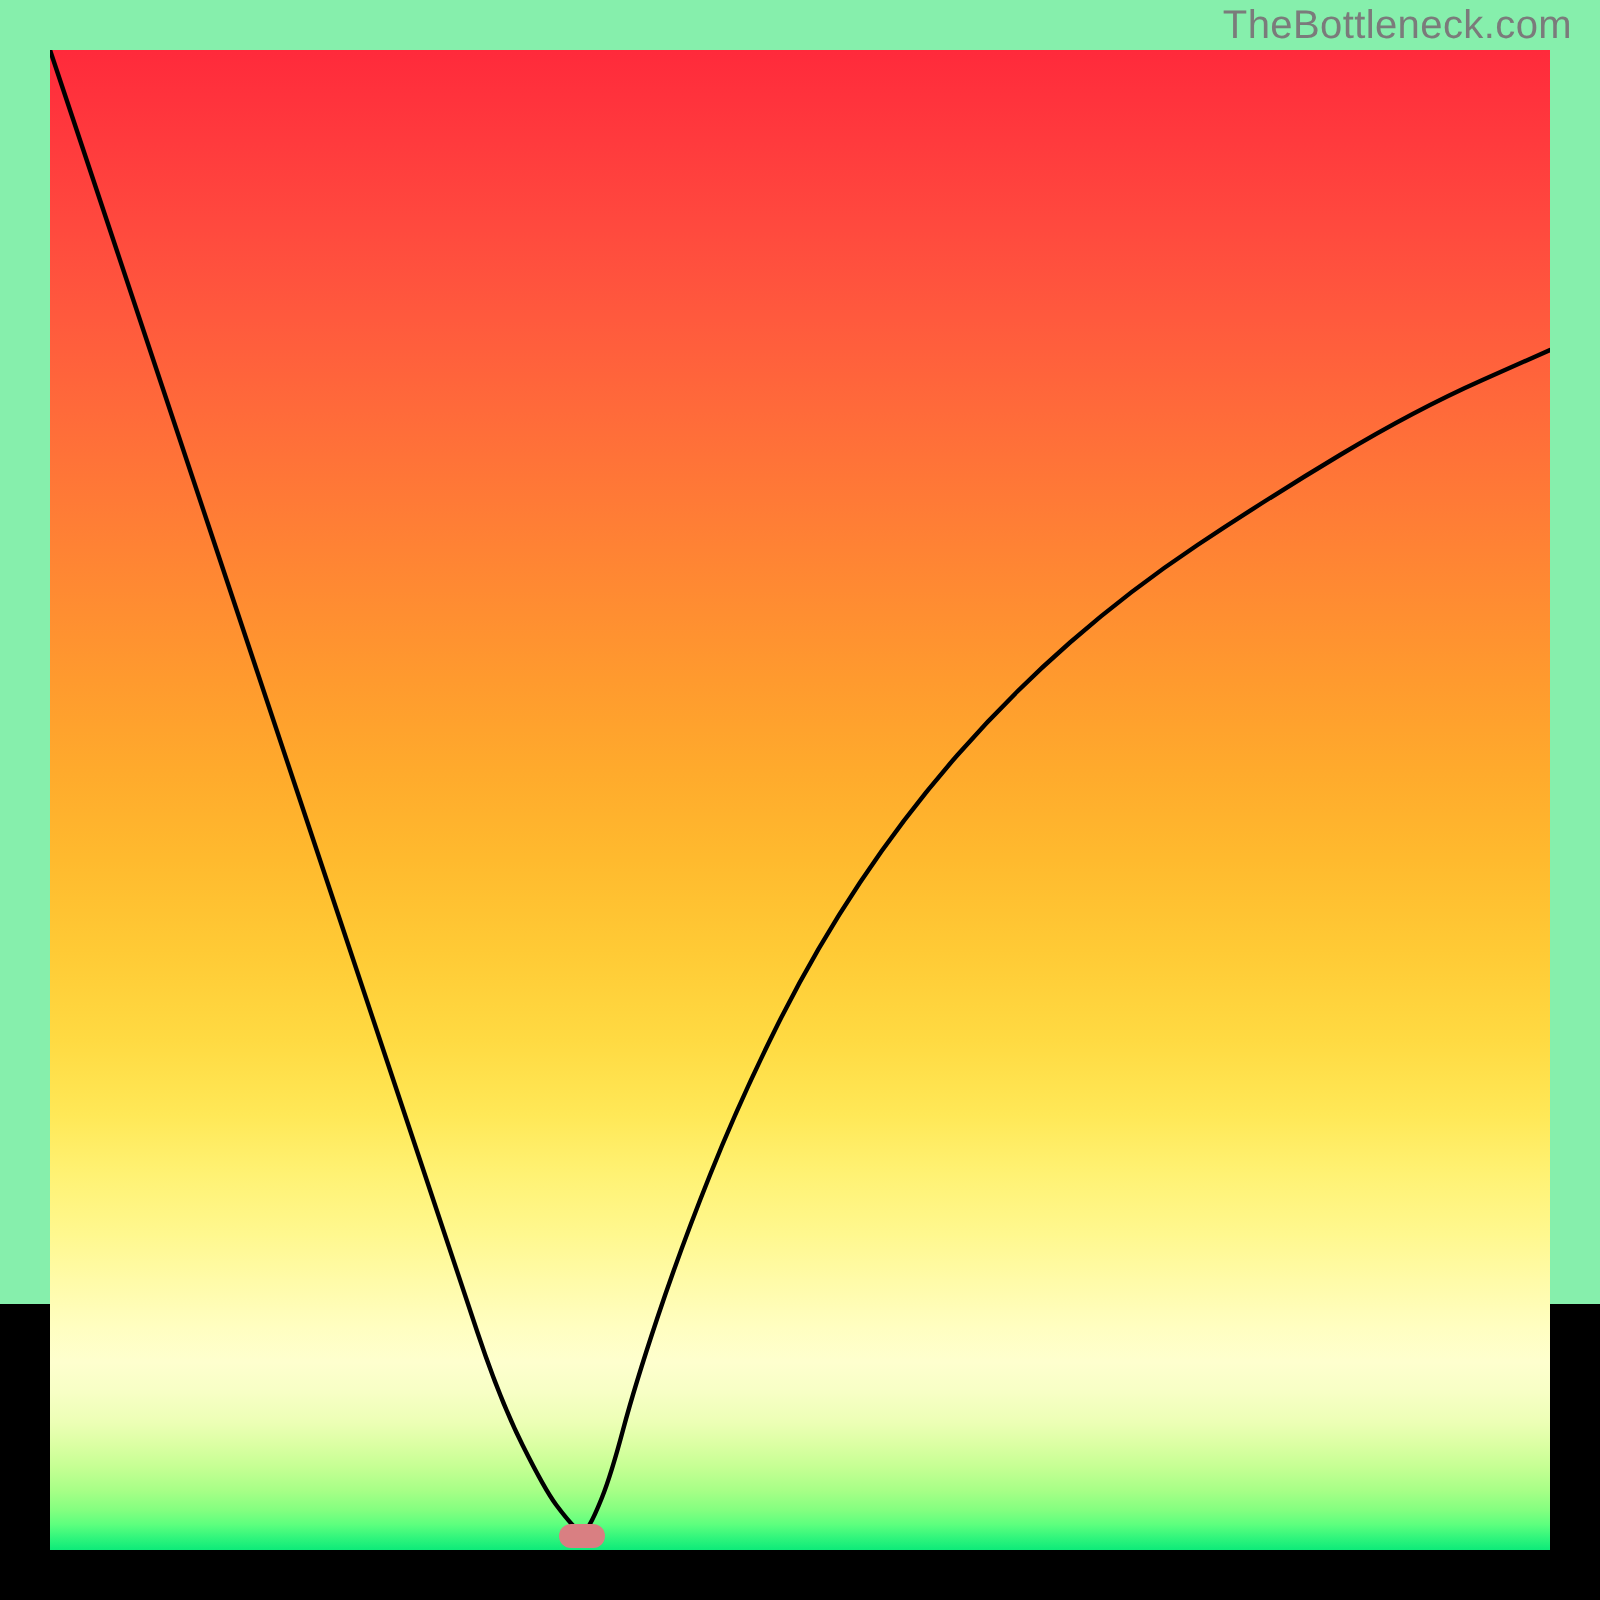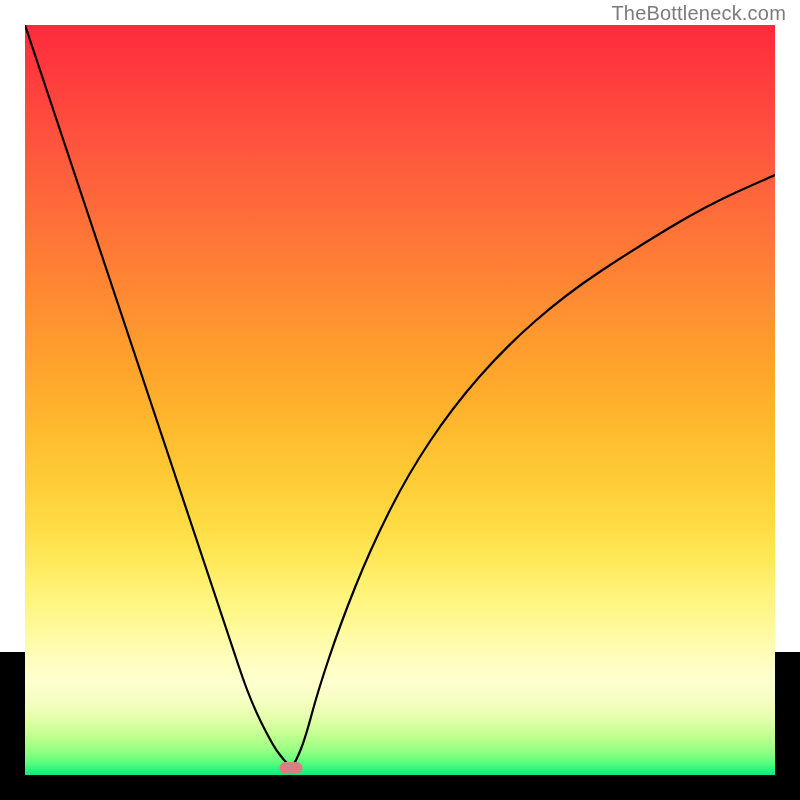--- a/index.html
+++ b/index.html
@@ -10,21 +10,21 @@
     background: #000;
     overflow: hidden;
     font-family: Arial, Helvetica, sans-serif;
   }
   .frame {
     position: absolute;
     top: 0;
     left: 0;
     width: 800px;
     height: 652px;
-    background: #ffffff;
+    background: #86efac;
   }
   .plot-area {
     position: absolute;
     top: 25px;
     left: 25px;
     width: 750px;
     height: 750px;
     overflow: hidden;
   }
   .gradient-bg {

